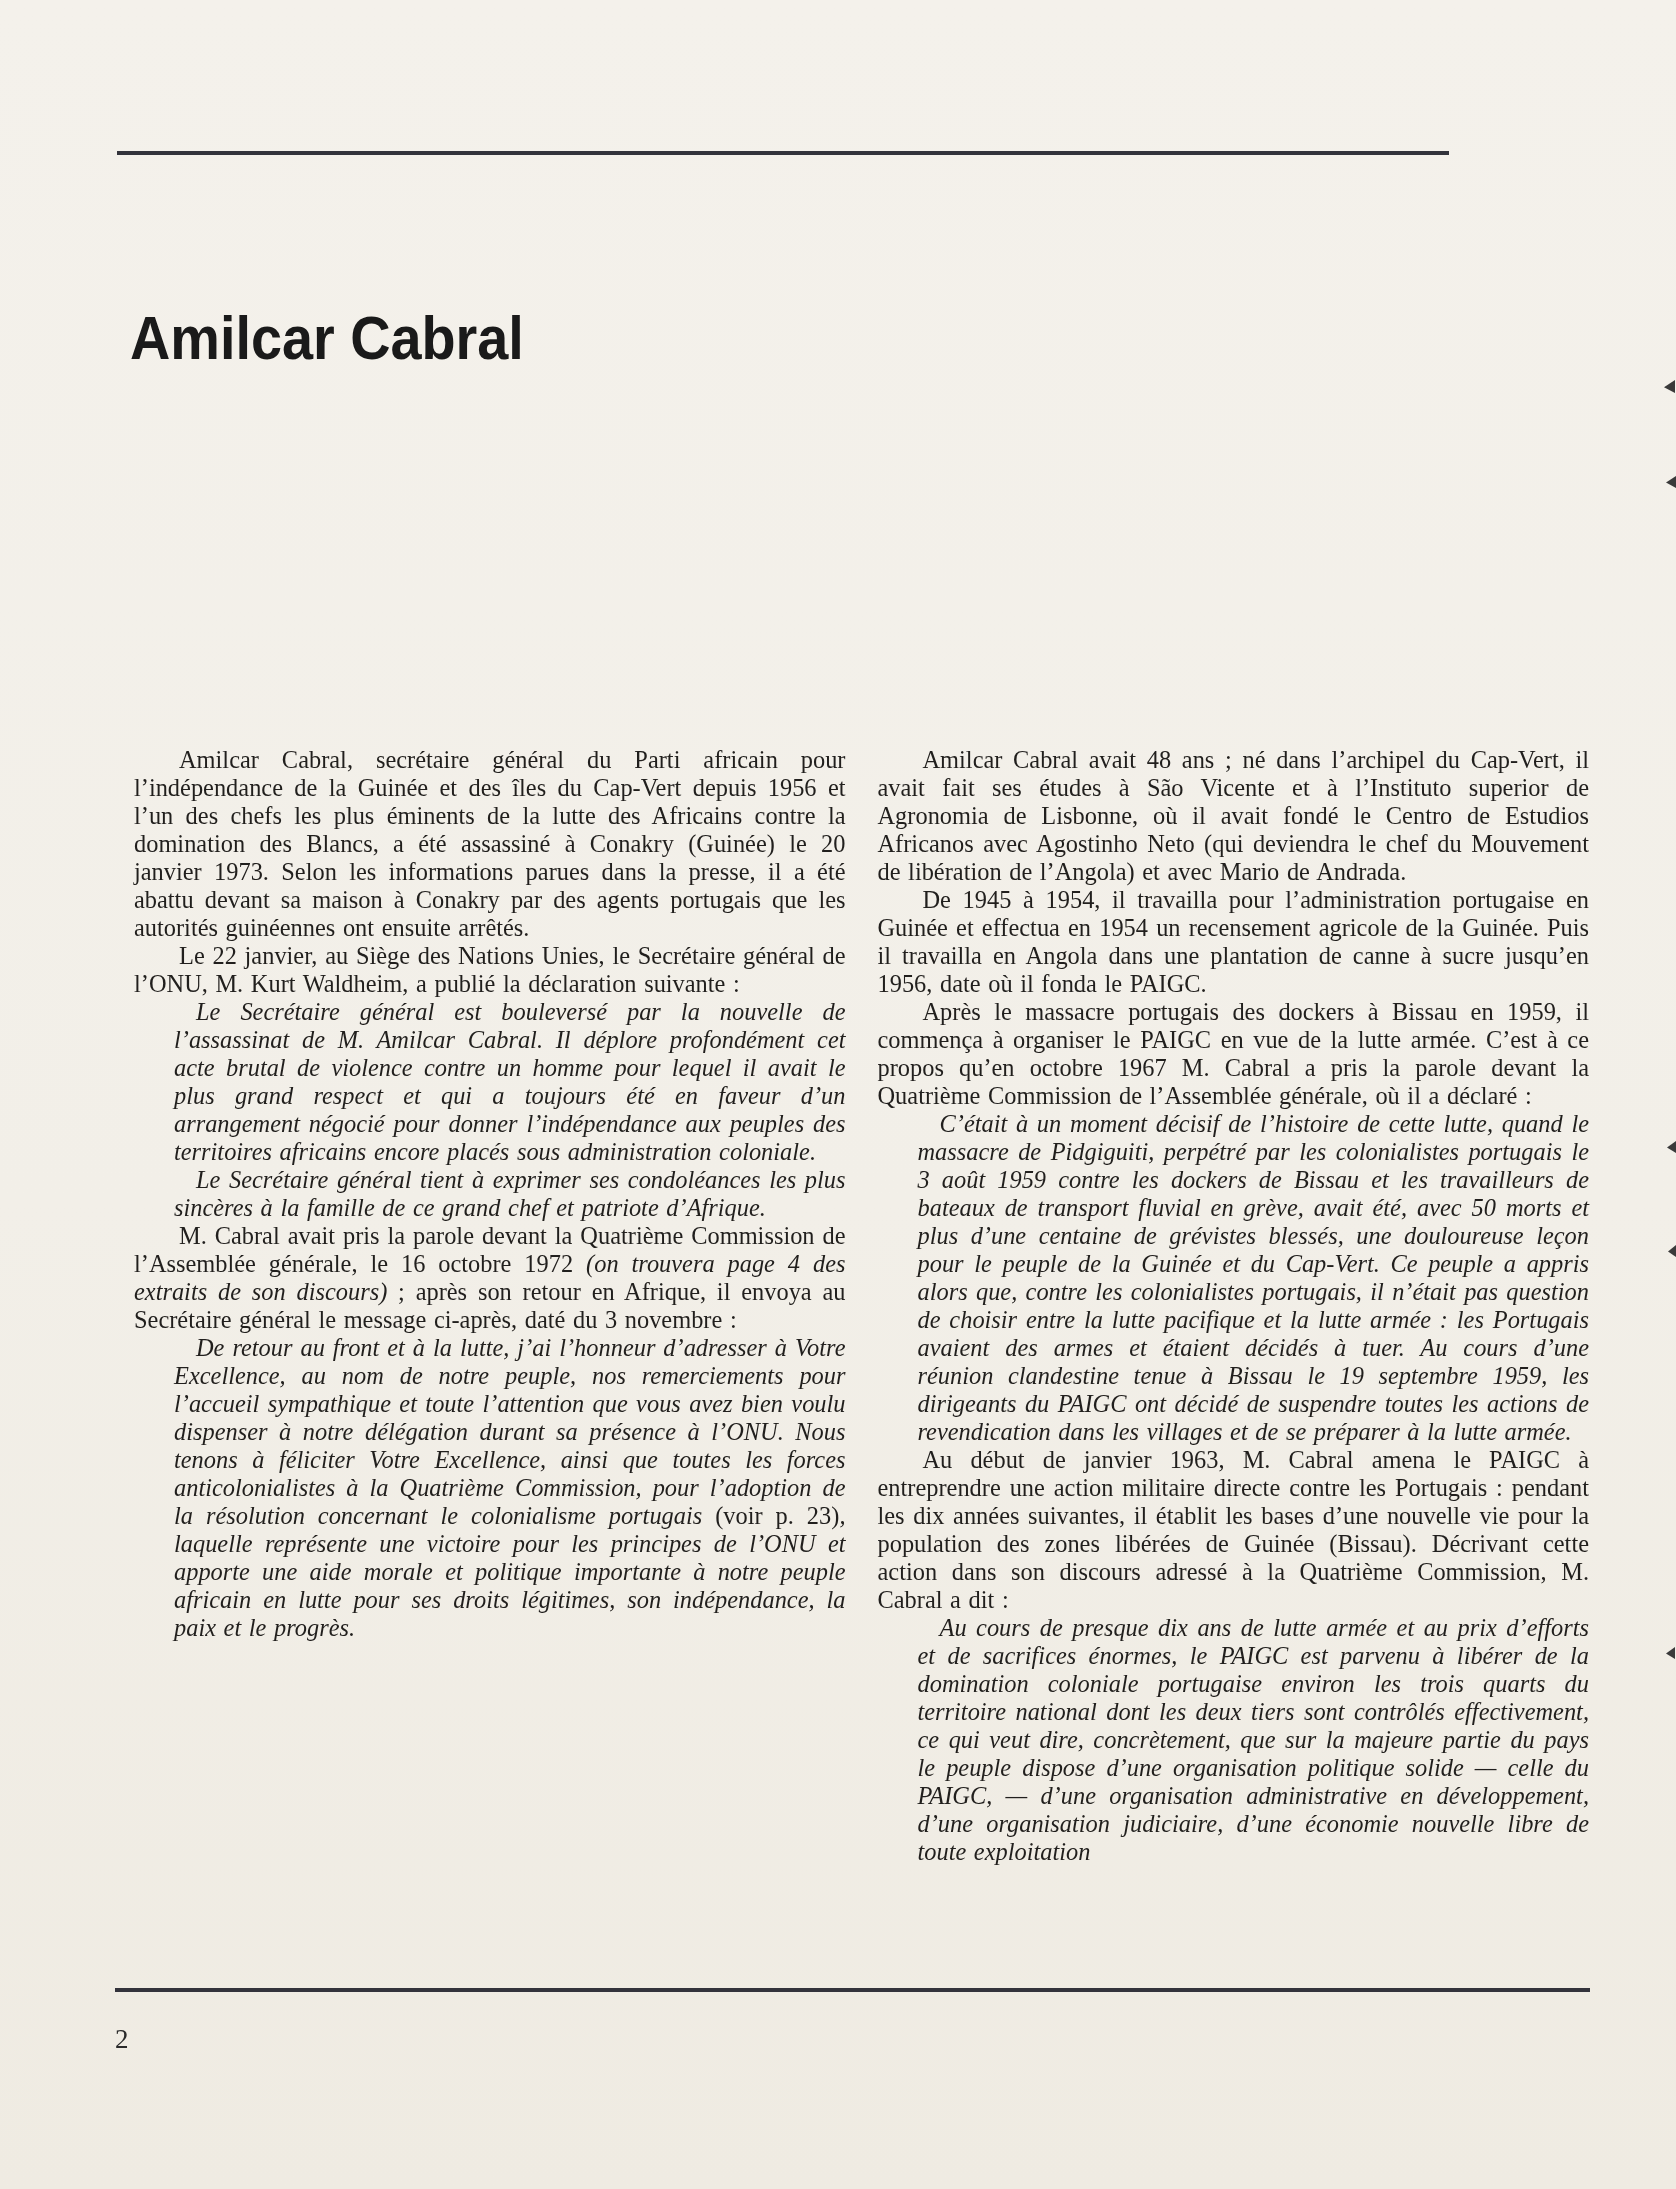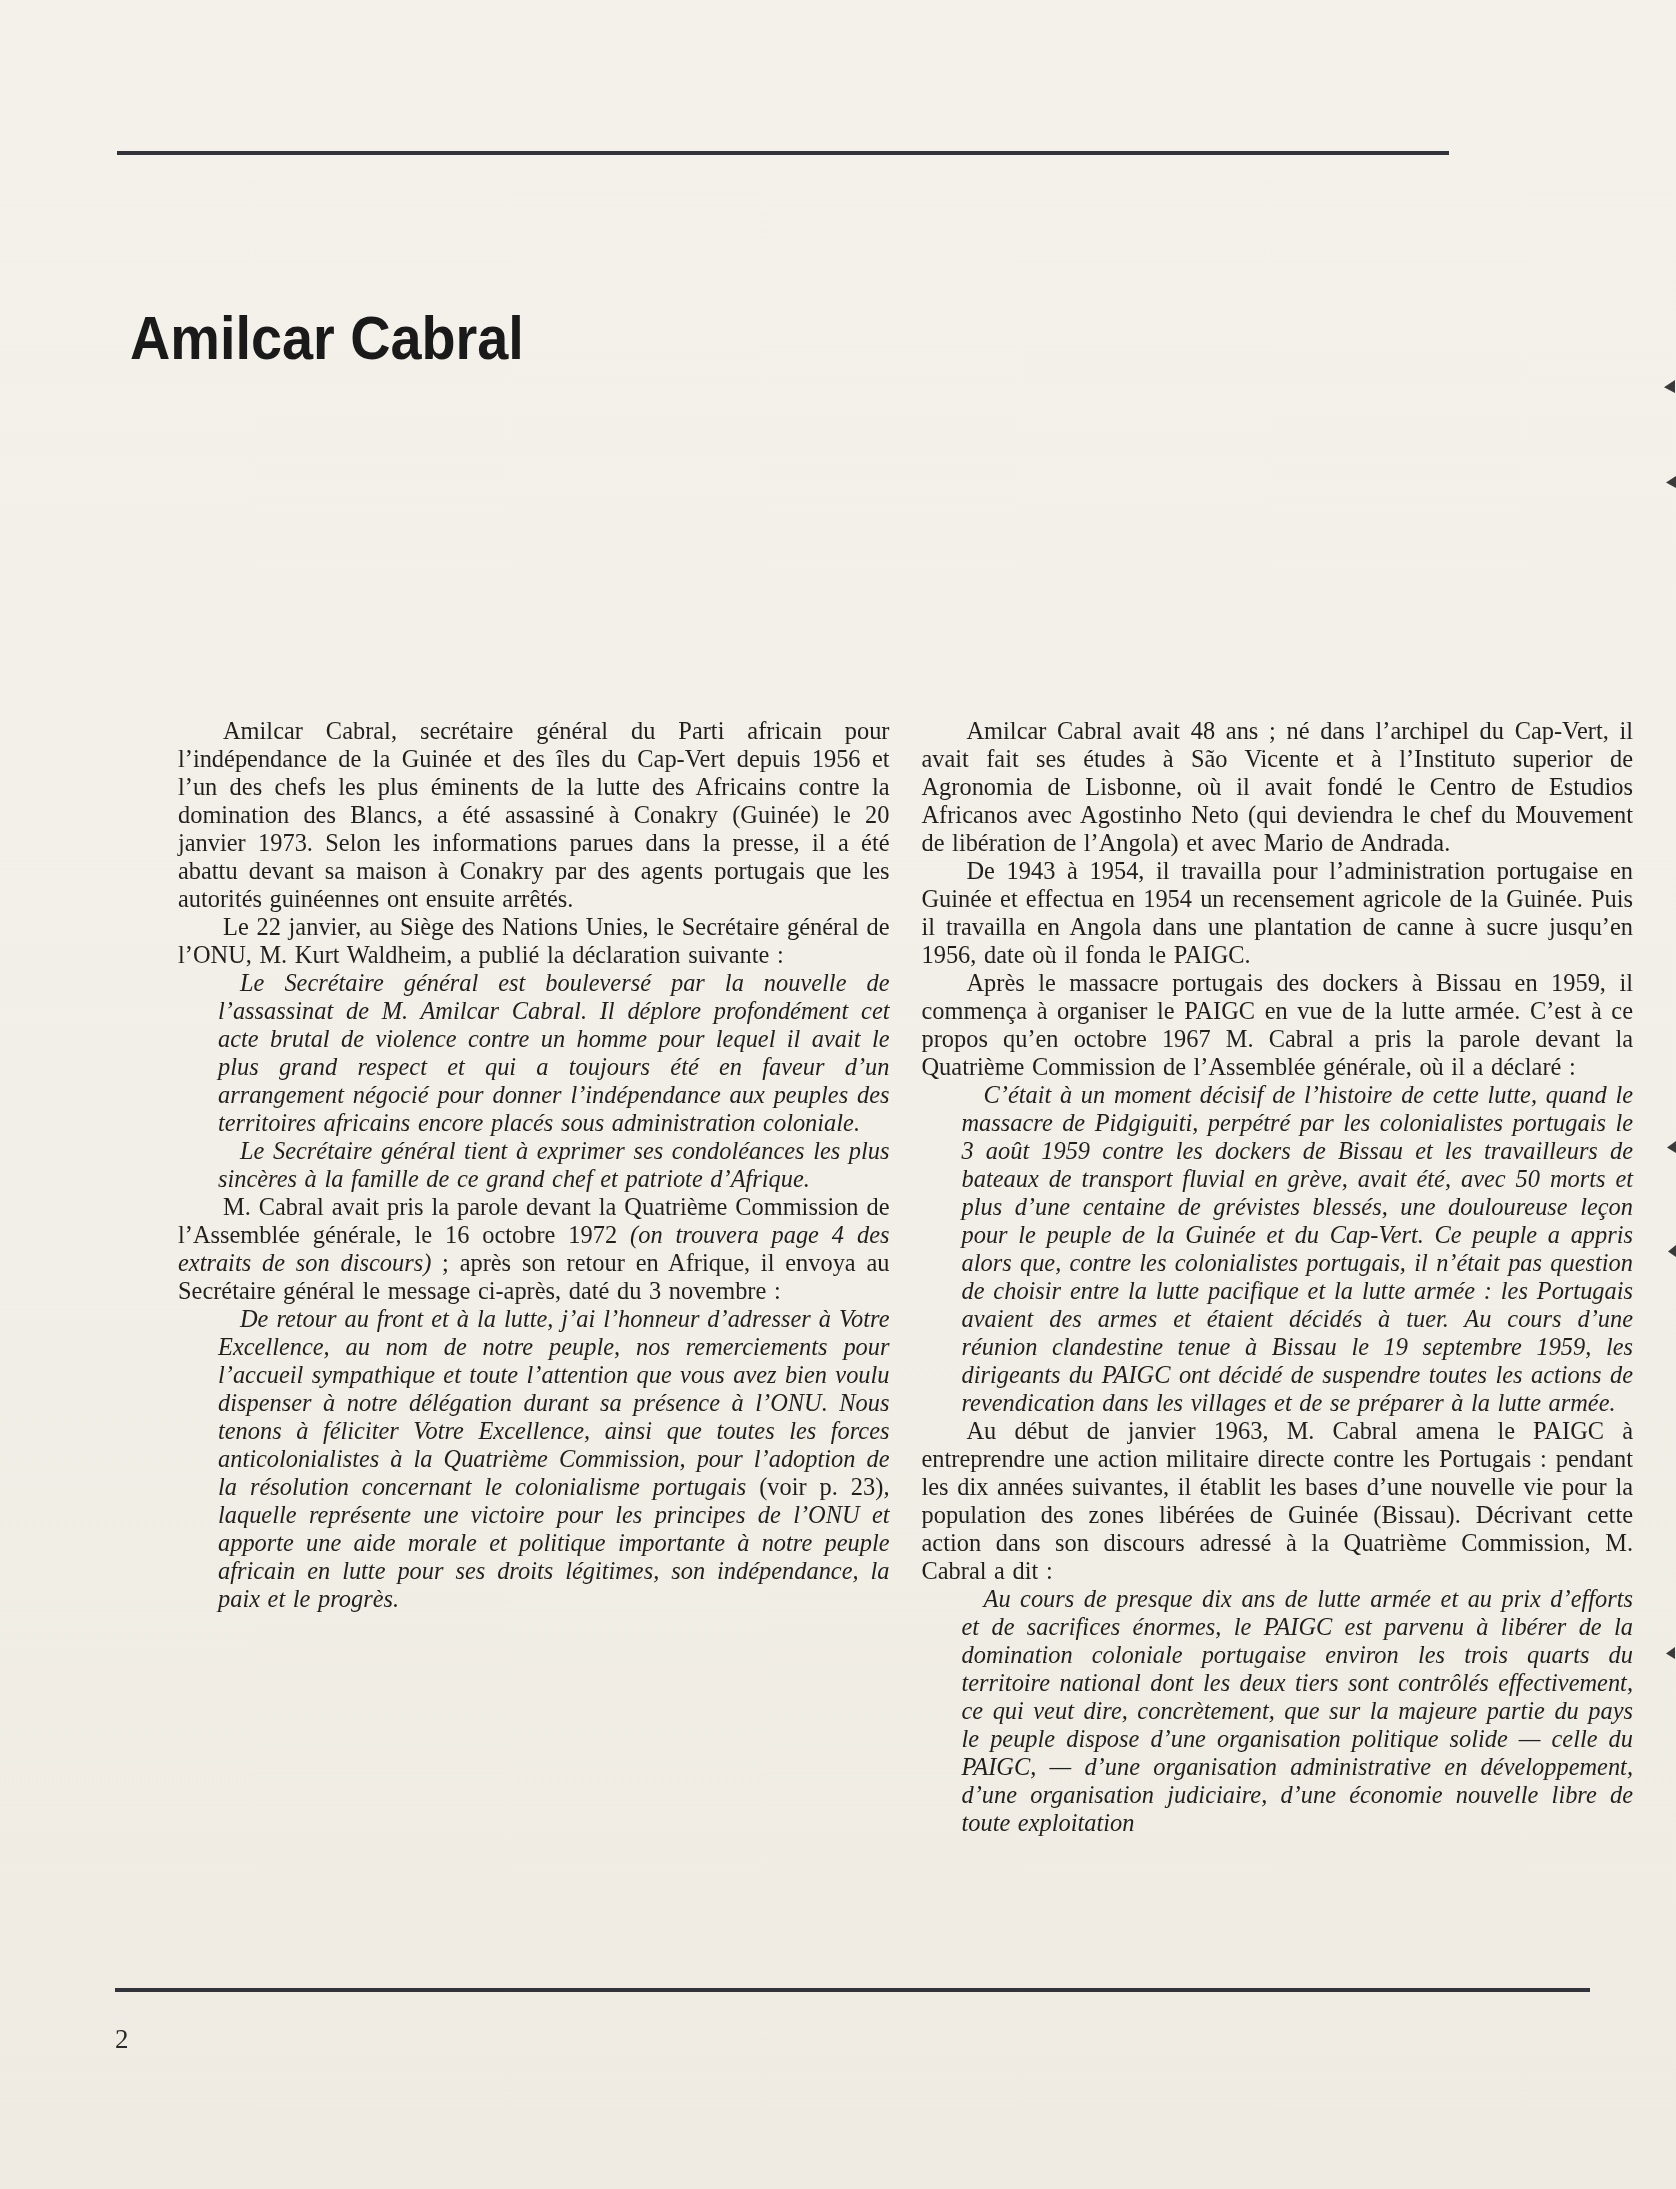--- a/index.html
+++ b/index.html
@@ -17,22 +17,22 @@
   .rule-bottom{left:115px;top:1988px;width:1475px;height:4px;}
   .title{
     position:absolute;left:130px;top:307px;margin:0;
     font-family:"Liberation Sans",sans-serif;
     font-weight:700;font-size:62px;line-height:1;
     color:#1a1a1a;white-space:nowrap;
     transform:scaleX(0.9);transform-origin:0 0;
     letter-spacing:0px;
   }
   .columns{
-    position:absolute;left:134px;top:717px;width:1455px;
-    display:flex;gap:32px;margin-left:44px;
+    position:absolute;left:134px;top:746px;width:1455px;
+    display:flex;gap:32px;
   }
   .col{
     flex:1 1 0;min-width:0;
     font-size:24.4px;line-height:28px;
     text-align:justify;
     word-spacing:1.5px;
   }
   .col > * + *{margin-top:17px;}
   .para{margin:0;text-indent:45px;}
   .quote{
@@ -66,21 +66,21 @@
       <p class="para">Amilcar Cabral, secrétaire général du Parti africain pour l’indépendance de la Guinée et des îles du Cap-Vert depuis 1956 et l’un des chefs les plus éminents de la lutte des Africains contre la domination des Blancs, a été assassiné à Conakry (Guinée) le 20 janvier 1973. Selon les informations parues dans la presse, il a été abattu devant sa maison à Conakry par des agents portugais que les autorités guinéennes ont ensuite arrêtés.</p>
       <p class="para">Le 22 janvier, au Siège des Nations Unies, le Secrétaire général de l’ONU, M. Kurt Waldheim, a publié la déclaration suivante :</p>
       <p class="quote">Le Secrétaire général est bouleversé par la nouvelle de l’assassinat de M. Amilcar Cabral. Il déplore profondément cet acte brutal de violence contre un homme pour lequel il avait le plus grand respect et qui a toujours été en faveur d’un arrangement négocié pour donner l’indépendance aux peuples des territoires africains encore placés sous administration coloniale.</p>
       <p class="quote">Le Secrétaire général tient à exprimer ses condoléances les plus sincères à la famille de ce grand chef et patriote d’Afrique.</p>
       <p class="para"><span>M. Cabral avait pris la parole devant la Quatrième Commission de l’Assemblée générale, le 16 octobre 1972 </span><span class="em">(on trouvera page 4 des extraits de son discours)</span><span> ; après son retour en Afrique, il envoya au Secrétaire général le message ci-après, daté du 3 novembre :</span></p>
       <p class="quote"><span>De retour au front et à la lutte, j’ai l’honneur d’adresser à Votre Excellence, au nom de notre peuple, nos remerciements pour l’accueil sympathique et toute l’attention que vous avez bien voulu dispenser à notre délégation durant sa présence à l’ONU. Nous tenons à féliciter Votre Excellence, ainsi que toutes les forces anticolonialistes à la Quatrième Commission, pour l’adoption de la résolution concernant le colonialisme portugais </span><span class="rm">(voir p. 23)</span><span>, laquelle représente une victoire pour les principes de l’ONU et apporte une aide morale et politique importante à notre peuple africain en lutte pour ses droits légitimes, son indépendance, la paix et le progrès.</span></p>
     </div>
 
     <div class="col">
       <p class="para">Amilcar Cabral avait 48 ans ; né dans l’archipel du Cap-Vert, il avait fait ses études à São Vicente et à l’Instituto superior de Agronomia de Lisbonne, où il avait fondé le Centro de Estudios Africanos avec Agostinho Neto (qui deviendra le chef du Mouvement de libération de l’Angola) et avec Mario de Andrada.</p>
-      <p class="para">De 1943 à 1954, il travailla pour l’administration portugaise en Guinée et effectua en 1954 un recensement agricole de la Guinée. Puis il travailla en Angola dans une plantation de canne à sucre jusqu’en 1956, date où il fonda le PAIGC.</p>
+      <p class="para">De 1945 à 1954, il travailla pour l’administration portugaise en Guinée et effectua en 1954 un recensement agricole de la Guinée. Puis il travailla en Angola dans une plantation de canne à sucre jusqu’en 1956, date où il fonda le PAIGC.</p>
       <p class="para">Après le massacre portugais des dockers à Bissau en 1959, il commença à organiser le PAIGC en vue de la lutte armée. C’est à ce propos qu’en octobre 1967 M. Cabral a pris la parole devant la Quatrième Commission de l’Assemblée générale, où il a déclaré :</p>
       <p class="quote">C’était à un moment décisif de l’histoire de cette lutte, quand le massacre de Pidgiguiti, perpétré par les colonialistes portugais le 3 août 1959 contre les dockers de Bissau et les travailleurs de bateaux de transport fluvial en grève, avait été, avec 50 morts et plus d’une centaine de grévistes blessés, une douloureuse leçon pour le peuple de la Guinée et du Cap-Vert. Ce peuple a appris alors que, contre les colonialistes portugais, il n’était pas question de choisir entre la lutte pacifique et la lutte armée : les Portugais avaient des armes et étaient décidés à tuer. Au cours d’une réunion clandestine tenue à Bissau le 19 septembre 1959, les dirigeants du PAIGC ont décidé de suspendre toutes les actions de revendication dans les villages et de se préparer à la lutte armée.</p>
       <p class="para">Au début de janvier 1963, M. Cabral amena le PAIGC à entreprendre une action militaire directe contre les Portugais : pendant les dix années suivantes, il établit les bases d’une nouvelle vie pour la population des zones libérées de Guinée (Bissau). Décrivant cette action dans son discours adressé à la Quatrième Commission, M. Cabral a dit :</p>
       <p class="quote">Au cours de presque dix ans de lutte armée et au prix d’efforts et de sacrifices énormes, le PAIGC est parvenu à libérer de la domination coloniale portugaise environ les trois quarts du territoire national dont les deux tiers sont contrôlés effectivement, ce qui veut dire, concrètement, que sur la majeure partie du pays le peuple dispose d’une organisation politique solide — celle du PAIGC, — d’une organisation administrative en développement, d’une organisation judiciaire, d’une économie nouvelle libre de toute exploitation</p>
     </div>
 
   </div>
 
   <div class="rule rule-bottom"></div>
 

